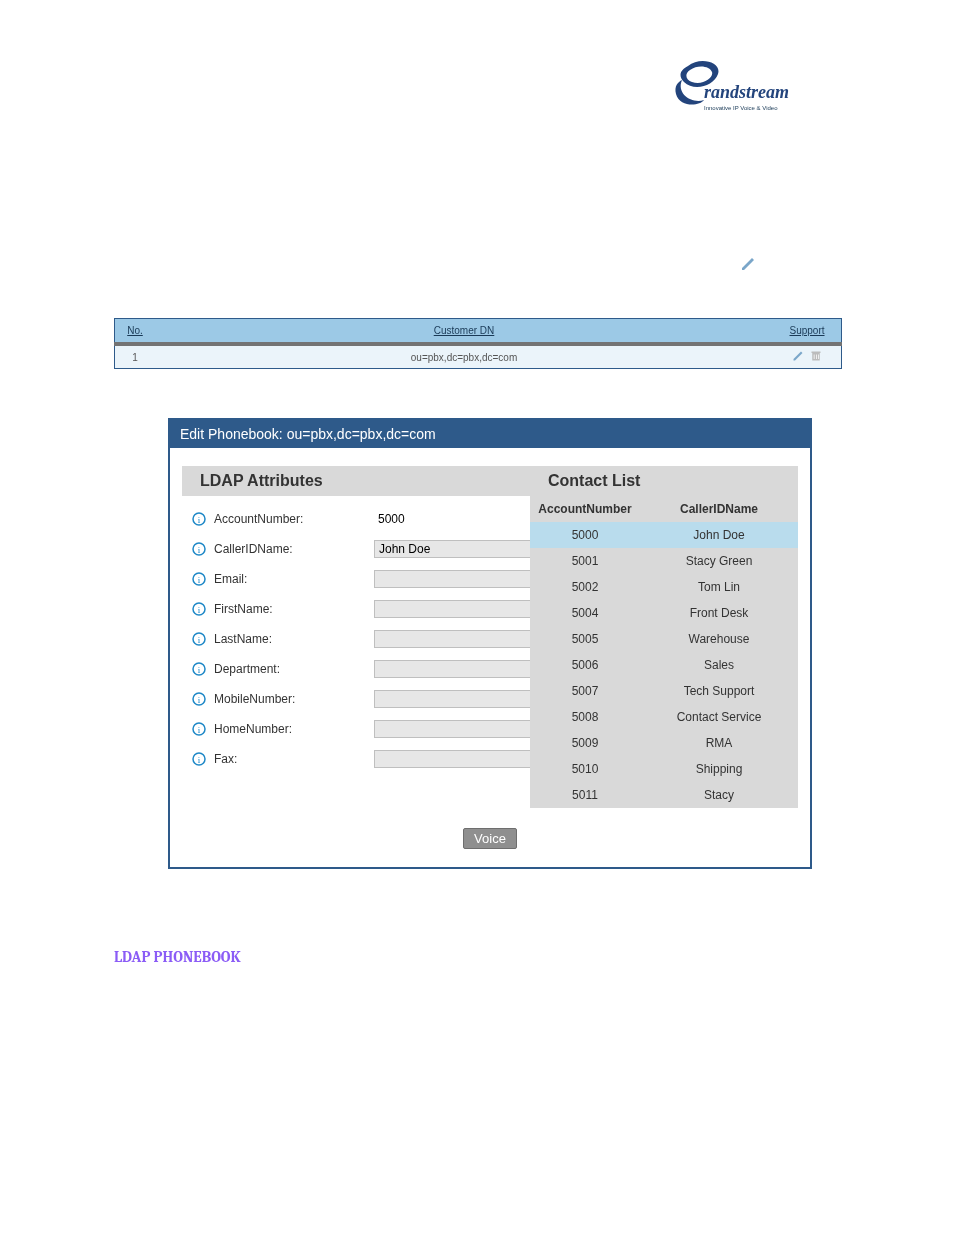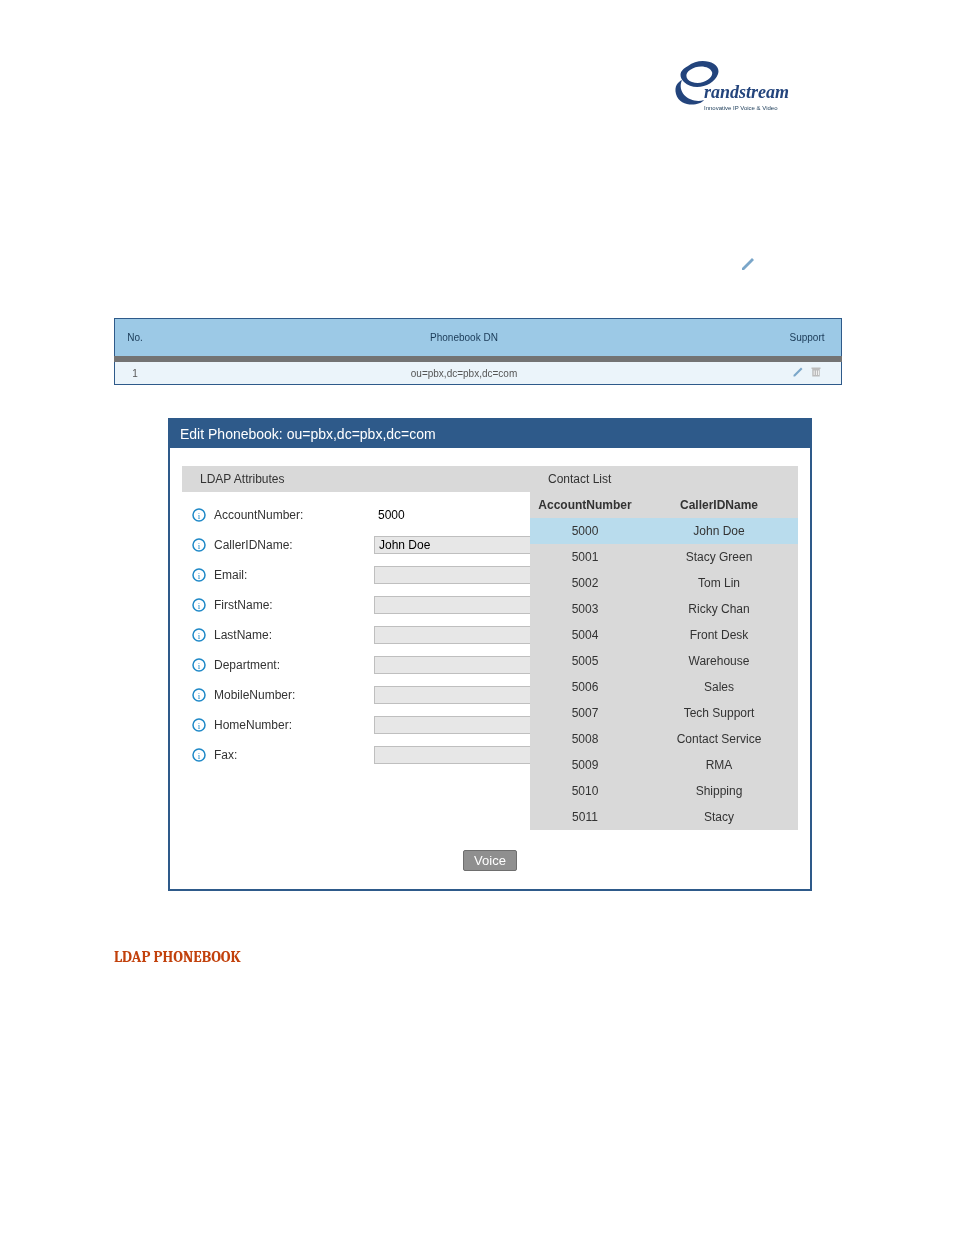--- a/index.html
+++ b/index.html
@@ -36,22 +36,23 @@
   .pb-table {
     width: 100%;
     border-collapse: collapse;
     font-size: 10px;
     border: 1px solid #2e5a8a;
   }
   .pb-table th {
     background: #9cc9e6;
     color: #1a3a57;
     font-weight: normal;
-    padding: 13px 6px;
-    border-bottom: 6px solid #737373;
+    padding: 6px 6px;
+    border-bottom: 4px solid #737373;
+    text-decoration: underline;
   }
   .pb-table td {
     background: #ebf4fa;
     padding: 4px 6px;
     color: #555;
     text-align: center;
   }
   .pb-table .col-no { width: 28px; text-align: center; }
   .pb-table .col-dn { text-align: center; }
   .pb-table .col-opt { width: 56px; text-align: center; }
@@ -85,22 +86,22 @@
   }
   .panel-left {
     width: 348px;
     flex: 0 0 348px;
   }
   .panel-right {
     flex: 1 1 auto;
   }
   .panel-header {
     background: #d9d9d9;
-    font-weight: normal;
-    font-size: 12px;
+    font-weight: bold;
+    font-size: 16px;
     color: #333;
     padding: 6px 18px;
   }
   .attr-list {
     padding: 8px 10px 0 10px;
   }
   .attr-row {
     display: flex;
     align-items: center;
     gap: 8px;
@@ -165,21 +166,21 @@
     font-size: 13px;
     padding: 2px 10px;
     border-radius: 2px;
     cursor: pointer;
   }
   
   .section-heading {
     position: absolute;
     top: 948px;
     left: 114px;
-    color: #c2410c;
+    color: #8b5cf6;
     font-family: Cambria, Georgia, serif;
     font-weight: bold;
     font-size: 15px;
   }
   
   .float-pencil {
     position: absolute;
     top: 256px;
     left: 740px;
   }
@@ -205,21 +206,21 @@
     <svg width="16" height="16" viewBox="0 0 16 16">
         <path d="M2 14 L4 14 L13 5 L11 3 L2 12 Z M12 2 L14 4 L13 5 L11 3 Z" fill="#7aa6c9"></path>
       </svg>
   </span>
 
   <div class="pb-table-wrap">
     <table class="pb-table">
       <thead>
         <tr>
           <th class="col-no">No.</th>
-          <th class="col-dn">Phonebook DN</th>
+          <th class="col-dn">Customer DN</th>
           <th class="col-opt">Support</th>
         </tr>
       </thead>
       <tbody>
         <tr>
           <td class="col-no">1</td>
           <td class="col-dn">ou=pbx,dc=pbx,dc=com</td>
           <td class="col-opt">
             <span class="opt-icons">
               <span>
@@ -340,24 +341,20 @@
               </div>
               <div class="contact-row">
                 <div class="c-col c-acc">5001</div>
                 <div class="c-col c-name">Stacy Green</div>
               </div>
               <div class="contact-row">
                 <div class="c-col c-acc">5002</div>
                 <div class="c-col c-name">Tom Lin</div>
               </div>
               <div class="contact-row">
-                <div class="c-col c-acc">5003</div>
-                <div class="c-col c-name">Ricky Chan</div>
-              </div>
-              <div class="contact-row">
                 <div class="c-col c-acc">5004</div>
                 <div class="c-col c-name">Front Desk</div>
               </div>
               <div class="contact-row">
                 <div class="c-col c-acc">5005</div>
                 <div class="c-col c-name">Warehouse</div>
               </div>
               <div class="contact-row">
                 <div class="c-col c-acc">5006</div>
                 <div class="c-col c-name">Sales</div>

